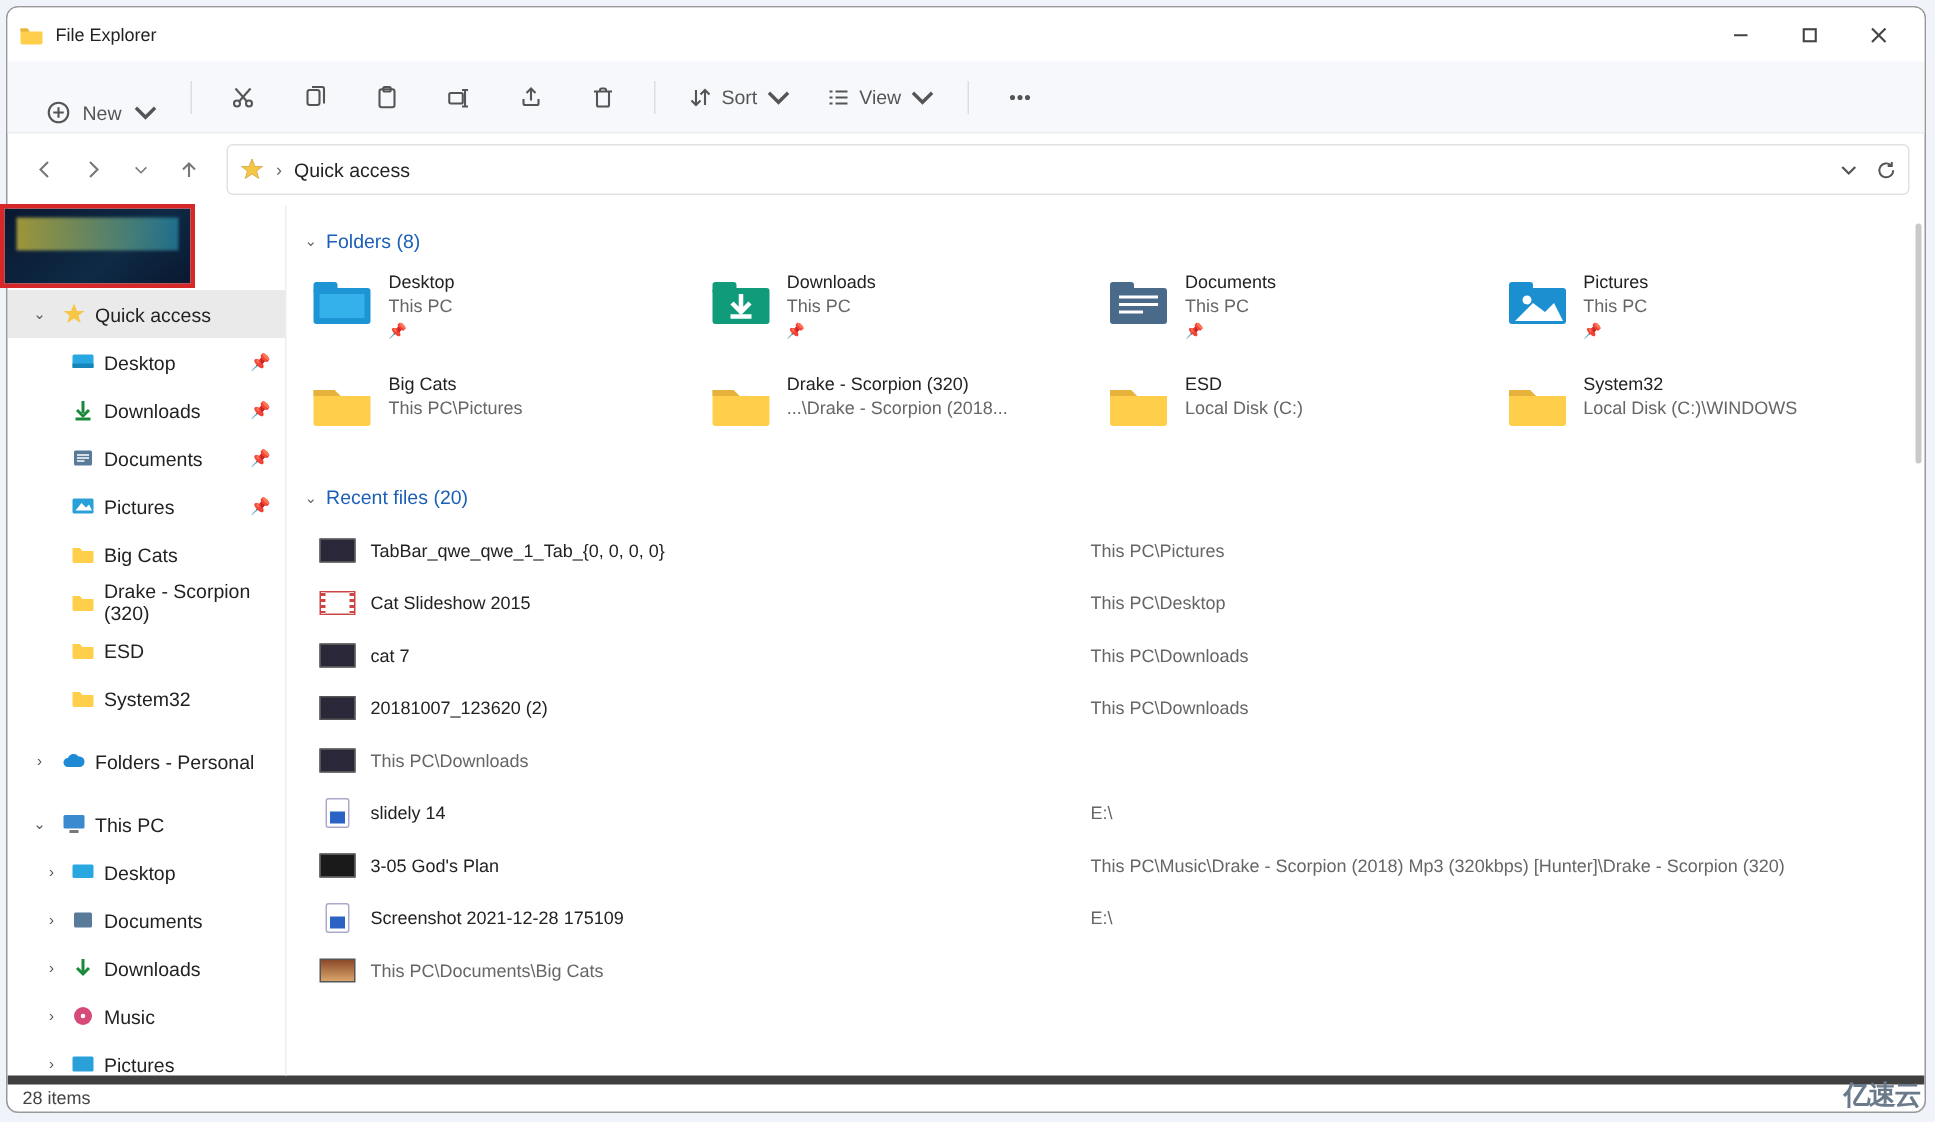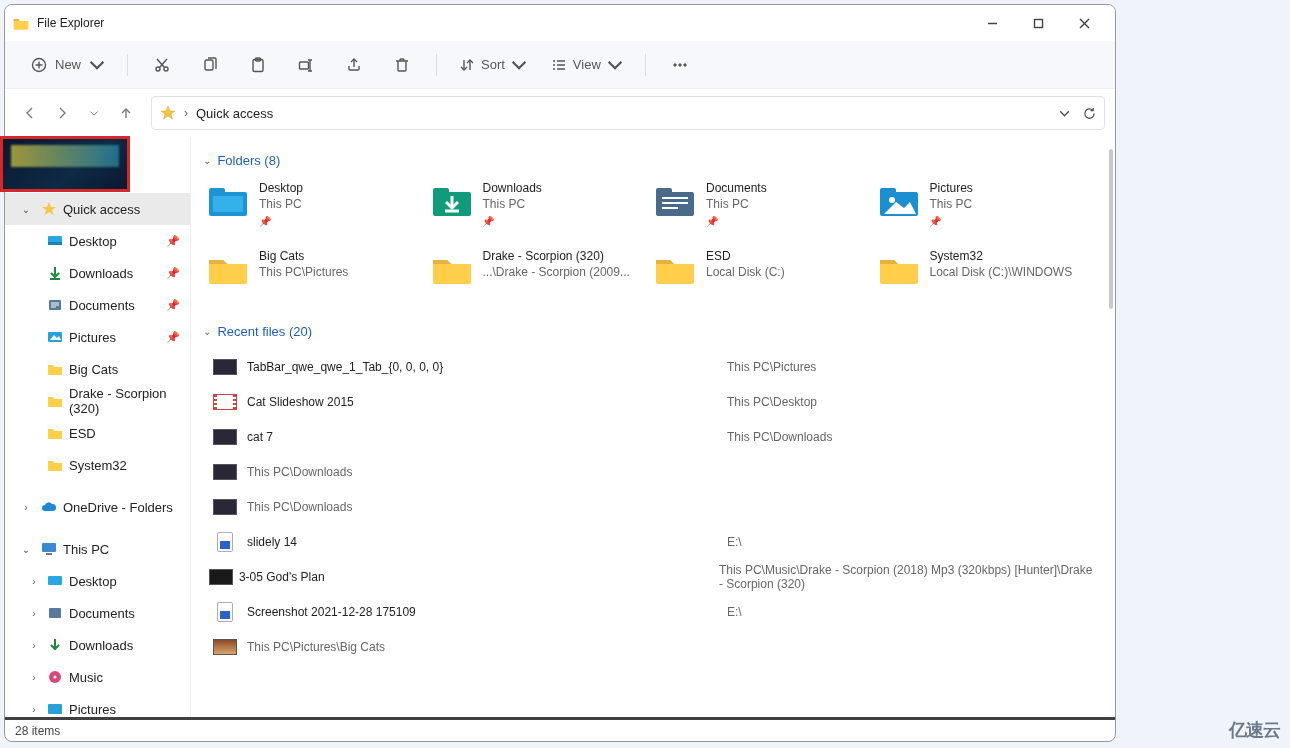--- a/index.html
+++ b/index.html
@@ -1,32 +1,32 @@
 <!DOCTYPE html>
 <html><head>
 <meta charset="utf-8">
 <style>
 * { margin: 0; padding: 0; box-sizing: border-box; font-family: "Segoe UI", sans-serif; }
 body { width: 1290px; height: 748px; background: #f0f4fa; color: #111; overflow: hidden; position: relative; }
 
-.window { width: 1112px; height: 738px; margin: 4px; background: #fff; border: 1px solid #999; border-radius: 8px; display: flex; flex-direction: column; overflow: hidden; }
+.window { width: 1280px; height: 738px; margin: 4px; background: #fff; border: 1px solid #999; border-radius: 8px; display: flex; flex-direction: column; overflow: hidden; }
 
 .titlebar { height: 36px; display: flex; align-items: center; padding: 0 8px; background: #fff; }
 .titlebar .folder-icon { width: 16px; height: 14px; margin-right: 8px; }
 .titlebar-title { font-size: 12px; color: #222; flex: 0 0 auto; }
 .titlebar-spacer { flex: 1; }
 .winbtn { width: 46px; height: 32px; display: flex; align-items: center; justify-content: center; color: #444; }
 .winbtn svg { width: 11px; height: 11px; }
 
 .toolbar { height: 48px; display: flex; align-items: center; padding: 0 18px; gap: 8px; background: #f6f8fb; border-bottom: 1px solid #eceef1; }
 .tb-btn { height: 36px; display: flex; align-items: center; justify-content: center; padding: 0 8px; color: #555; font-size: 13px; gap: 6px; border-radius: 4px; }
 .tb-btn.icononly { width: 40px; padding: 0; }
 .tb-sep { width: 1px; height: 22px; background: #ddd; margin: 0 6px; }
 .tb-btn svg { width: 16px; height: 16px; stroke: #555; }
-.tb-new { gap: 8px; }
+.tb-new { gap: 8px; align-items: flex-end; }
 .tb-chev { width: 10px; height: 10px; }
 
 .navbar { height: 48px; display: flex; align-items: center; padding: 0 10px; gap: 10px; }
 .nav-arrows { display: flex; gap: 2px; align-items: center; }
 .nav-ar { width: 30px; height: 36px; display: flex; align-items: center; justify-content: center; color: #777; }
 .nav-ar svg { width: 14px; height: 14px; }
 .address { flex: 1; height: 34px; border: 1px solid #e2e2e2; border-radius: 4px; display: flex; align-items: center; padding: 0 8px; gap: 8px; }
 .address .star { width: 16px; height: 16px; }
 .address .crumb { font-size: 13px; color: #222; }
 .address .crumb-arrow { color: #666; font-size: 12px; }
@@ -65,21 +65,21 @@
 .fr-icon .thumb.film { background: #fff; border: 1px solid #c44; position: relative; }
 .fr-icon .thumb.film::before, .fr-icon .thumb.film::after { content:''; position:absolute; top:0; bottom:0; width:3px; background: repeating-linear-gradient(#c44 0 2px, #fff 2px 4px); }
 .fr-icon .thumb.film::before { left:0; } .fr-icon .thumb.film::after { right:0; }
 .fr-icon .thumb.dark { background:#1a1a1a; }
 .fr-icon .thumb.shoe { background:linear-gradient(#8b4a2a,#d9a46a); }
 .fr-icon .page { width:16px; height:20px; border:1px solid #aac; border-radius:2px; background:#fff; position:relative; }
 .fr-icon .page.pic::after { content:''; position:absolute; left:2px; right:2px; bottom:2px; height:8px; background:#2a63c4; }
 .fr-name { flex: 0 0 480px; color: #222; }
 .fr-path { color: #666; }
 
-.statusbar { height: 24px; border-top: 3px solid #404040; display: flex; align-items: center; padding: 0 10px; font-size: 12px; color: #444; }
+.statusbar { height: 24px; border-top: 6px solid #404040; display: flex; align-items: center; padding: 0 10px; font-size: 12px; color: #444; }
 
 .overlay-thumb { position: absolute; left: 0; top: 136px; width: 130px; height: 56px; border: 3px solid #d62828; background: linear-gradient(140deg,#0a1830 0%,#0e2a45 60%,#0a1830 100%); z-index: 50; }
 .overlay-thumb::after { content:''; position:absolute; left:8px; top:6px; right:8px; height:22px; background: linear-gradient(90deg, rgba(255,230,60,0.6), rgba(60,220,255,0.4)); filter: blur(1px); }
 
 .logo-watermark { position: absolute; right: 10px; bottom: 6px; font-size: 18px; color: #6a7a8a; font-weight: bold; letter-spacing: -1px; font-family: Arial, sans-serif; z-index: 60; }
 
 .scrollbar-ind { position:absolute; right:2px; top:12px; width:4px; height:160px; background:#c9c9c9; border-radius:2px; }
 
 
 .ic-stroke { fill:none; stroke:currentColor; stroke-width:1.4; }
@@ -340,21 +340,21 @@
 
       <div class="tree-group-gap"></div>
       <div class="tree-item">
           <span class="exp">›</span>
           <span style="width:16px"></span>
           <span class="ti-icon">
             <svg viewBox="0 0 16 12">
               <path d="M4 10 a3 3 0 0 1 0-6 a4 4 0 0 1 7 -1 a3 3 0 0 1 1 7 z" fill="#1e8ad6"></path>
             </svg>
           </span>
-          <span>OneDrive - Folders</span>
+          <span>Folders - Personal</span>
         </div>
 
       <div class="tree-group-gap"></div>
       <div class="tree-item">
           <span class="exp">⌄</span>
           <span style="width:16px"></span>
           <span class="ti-icon">
             <svg viewBox="0 0 16 14">
               <rect x="1" y="1" width="14" height="9" rx="1" fill="#3a8ad0"></rect>
               <rect x="5" y="11" width="6" height="2" fill="#777"></rect>
@@ -484,21 +484,21 @@
 
        </div>
      </div>
           <div class="folder-item">
        <svg class="fi-icon" viewBox="0 0 42 36">
               <path d="M2 10 h14 l4 4 h20 v18 a2 2 0 0 1 -2 2 h-34 a2 2 0 0 1 -2 -2 z" fill="#ffcf4b"></path>
               <path d="M2 10 h14 l4 4 h-18 z" fill="#e6b23c"></path>
             </svg>
        <div class="fi-text">
          <span class="fi-name">Drake - Scorpion (320)</span>
-         <span class="fi-sub">...\Drake - Scorpion (2009...</span>
+         <span class="fi-sub">...\Drake - Scorpion (2018...</span>
 
        </div>
      </div>
           <div class="folder-item">
        <svg class="fi-icon" viewBox="0 0 42 36">
               <path d="M2 10 h14 l4 4 h20 v18 a2 2 0 0 1 -2 2 h-34 a2 2 0 0 1 -2 -2 z" fill="#ffcf4b"></path>
               <path d="M2 10 h14 l4 4 h-18 z" fill="#e6b23c"></path>
             </svg>
        <div class="fi-text">
          <span class="fi-name">ESD</span>
@@ -543,20 +543,21 @@
        <div class="fr-icon">
               <div class="thumb"></div>
             </div>
        <div class="fr-name">cat 7</div>
        <div class="fr-path">This PC\Downloads</div>
      </div>
           <div class="file-row">
        <div class="fr-icon">
               <div class="thumb"></div>
             </div>
+       <div class="fr-name">20181007_123620 (2)</div>
        <div class="fr-path">This PC\Downloads</div>
      </div>
           <div class="file-row">
        <div class="fr-icon">
               <div class="thumb"></div>
             </div>
        <div class="fr-path">This PC\Downloads</div>
      </div>
           <div class="file-row">
        <div class="fr-icon">
@@ -576,21 +577,21 @@
        <div class="fr-icon">
               <div class="page pic"></div>
             </div>
        <div class="fr-name">Screenshot 2021-12-28 175109</div>
        <div class="fr-path">E:\</div>
      </div>
           <div class="file-row">
        <div class="fr-icon">
               <div class="thumb shoe"></div>
             </div>
-       <div class="fr-path">This PC\Pictures\Big Cats</div>
+       <div class="fr-path">This PC\Documents\Big Cats</div>
      </div>
         </div>
     </div>
   </div>
 
   <div class="statusbar">
     <span>28 items</span>
   </div>
 </div>
 

